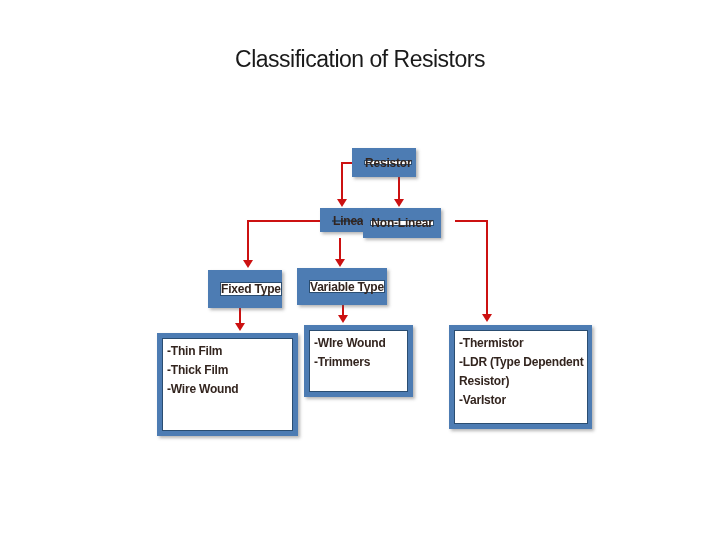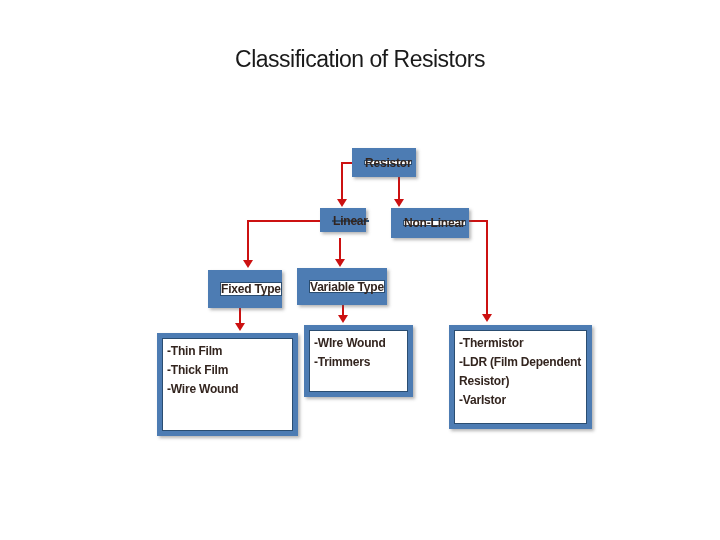--- a/index.html
+++ b/index.html
@@ -33,21 +33,21 @@
   }
   .seg{position:absolute;background:var(--connector);}
   .arrow{
     position:absolute;width:0;height:0;
     border-left:5px solid transparent;border-right:5px solid transparent;
     border-top:8px solid var(--connector);
   }
   
   #n-resistor      {left:352px;top:148px;width:64px;height:29px;}
   #n-linear        {left:320px;top:208px;width:46px;height:24px;}
-  #n-non-linear    {left:391px;top:208px;width:78px;height:30px;}
+  #n-non-linear    {left:363px;top:208px;width:78px;height:30px;justify-content:center;}
   #n-fixed-type    {left:208px;top:270px;width:74px;height:38px;}
   #n-variable-type {left:297px;top:268px;width:90px;height:37px;}
   #n-fixed-list    {left:157px;top:333px;width:141px;height:103px;}
   #n-variable-list {left:304px;top:325px;width:109px;height:72px;}
   #n-nonlin-list   {left:421px;top:325px;width:143px;height:104px;margin-left:28px;}
   
   #s-a-h{left:341px;top:162px;width:12px;height:2px;}
   #s-a-v{left:341px;top:162px;width:2px;height:40px;}
   #s-b-v{left:398px;top:177px;width:2px;height:25px;}
   #s-c-h{left:247px;top:220px;width:74px;height:2px;}
@@ -121,20 +121,20 @@
     <div class="node leaf" id="n-variable-list">
       <div class="node-inner">
         <div>-WIre Wound</div>
         <div>-Trimmers</div>
       </div>
     </div>
 
     <div class="node leaf" id="n-nonlin-list">
       <div class="node-inner">
         <div>-Thermistor</div>
-        <div>-LDR (Film Dependent</div>
+        <div>-LDR (Type Dependent</div>
         <div>Resistor)</div>
         <div>-VarIstor</div>
       </div>
     </div>
 
   </div>
 </div>
 
 </body></html>

